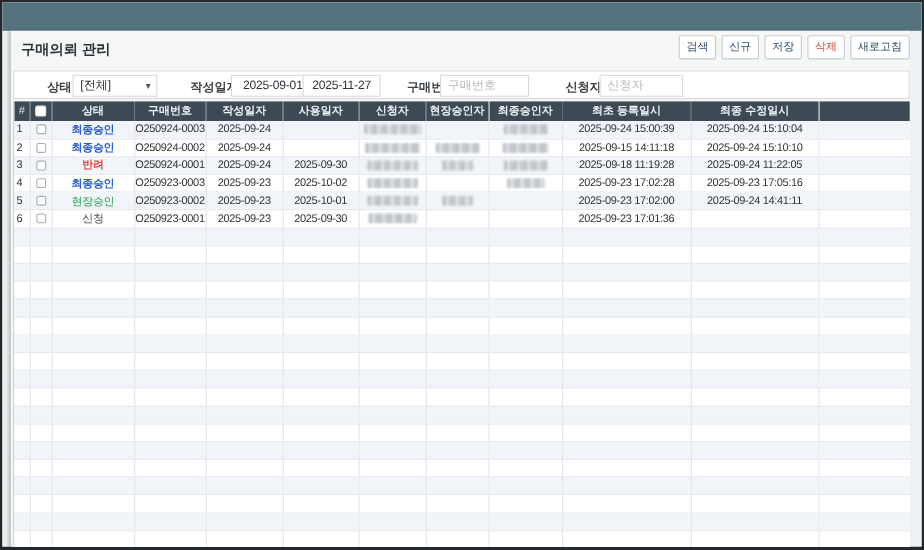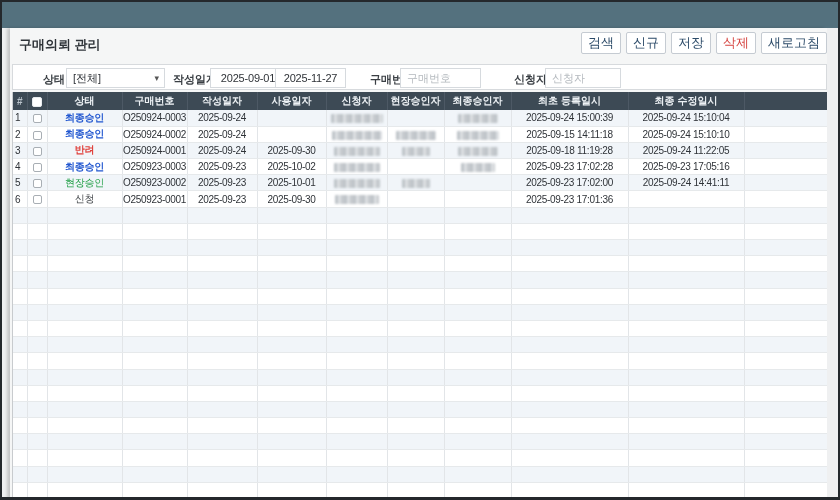--- a/index.html
+++ b/index.html
@@ -10,30 +10,30 @@
             border:2px solid #24282c; border-bottom-width:3px; overflow:hidden;padding-left:27px; }
 
   .topbar { position:absolute; left:0; top:0; width:100%; height:26px; background:#54717e; }
 
   .panel { position:absolute; left:8px; right:11px; top:26px; height:471px;
            background:#f5f6f6; box-shadow:-3px 0 3px rgba(0,0,0,.18); }
 
   .page-title { position:absolute; left:9px; top:8px; font-size:13px; font-weight:bold; color:#2e3338; }
 
   .toolbar { position:absolute; top:4px; right:0; display:flex; gap:5px; }
-  .btn { height:22px; padding:0 6px; font-size:13px; line-height:20px; color:#2b4a68;
+  .btn { height:22px; padding:0 6px; font-size:10px; line-height:20px; color:#2b4a68;
          background:#fff; border:1px solid #c5cbd2; border-radius:2px; cursor:pointer; white-space:nowrap; }
   .btn.danger { color:#d64541; }
 
   .filterbar { position:absolute; left:2px; top:36px; width:815px; height:26px;
                background:#fff; border:1px solid #d7dadd; }
   .filterbar .lbl { position:absolute; top:7px; font-size:11px; font-weight:bold; color:#3a3f44; }
   .fld { position:absolute; top:3px; height:20px; border:1px solid #d6dade; background:#fff;
          font-size:11px; color:#2f3338; }
-  .selectbox { left:53px; width:99px; line-height:18px; padding:0 6px; }
+  .selectbox { left:53px; width:77px; line-height:18px; padding:0 6px; }
   .selectbox .chev { position:absolute; right:5px; top:0; font-size:9px; color:#555; }
   .datebox { text-align:center; line-height:18px; letter-spacing:-0.2px; }
   input.fld { padding:0 6px; }
   input.fld::placeholder { color:#b4b9be; opacity:1; }
 
   .grid-wrap { position:absolute; left:2px; top:64px; width:815px; height:407px;
                border-left:1px solid #c8cbce; background:#fff; overflow:hidden; }
   table.grid { width:815px; table-layout:fixed; border-collapse:collapse; }
   table.grid th { height:18px; background:#3d4a55; color:#edf1f4; font-size:10px; font-weight:bold;
                   border-right:1px solid #4d5965; white-space:nowrap; overflow:hidden; }

